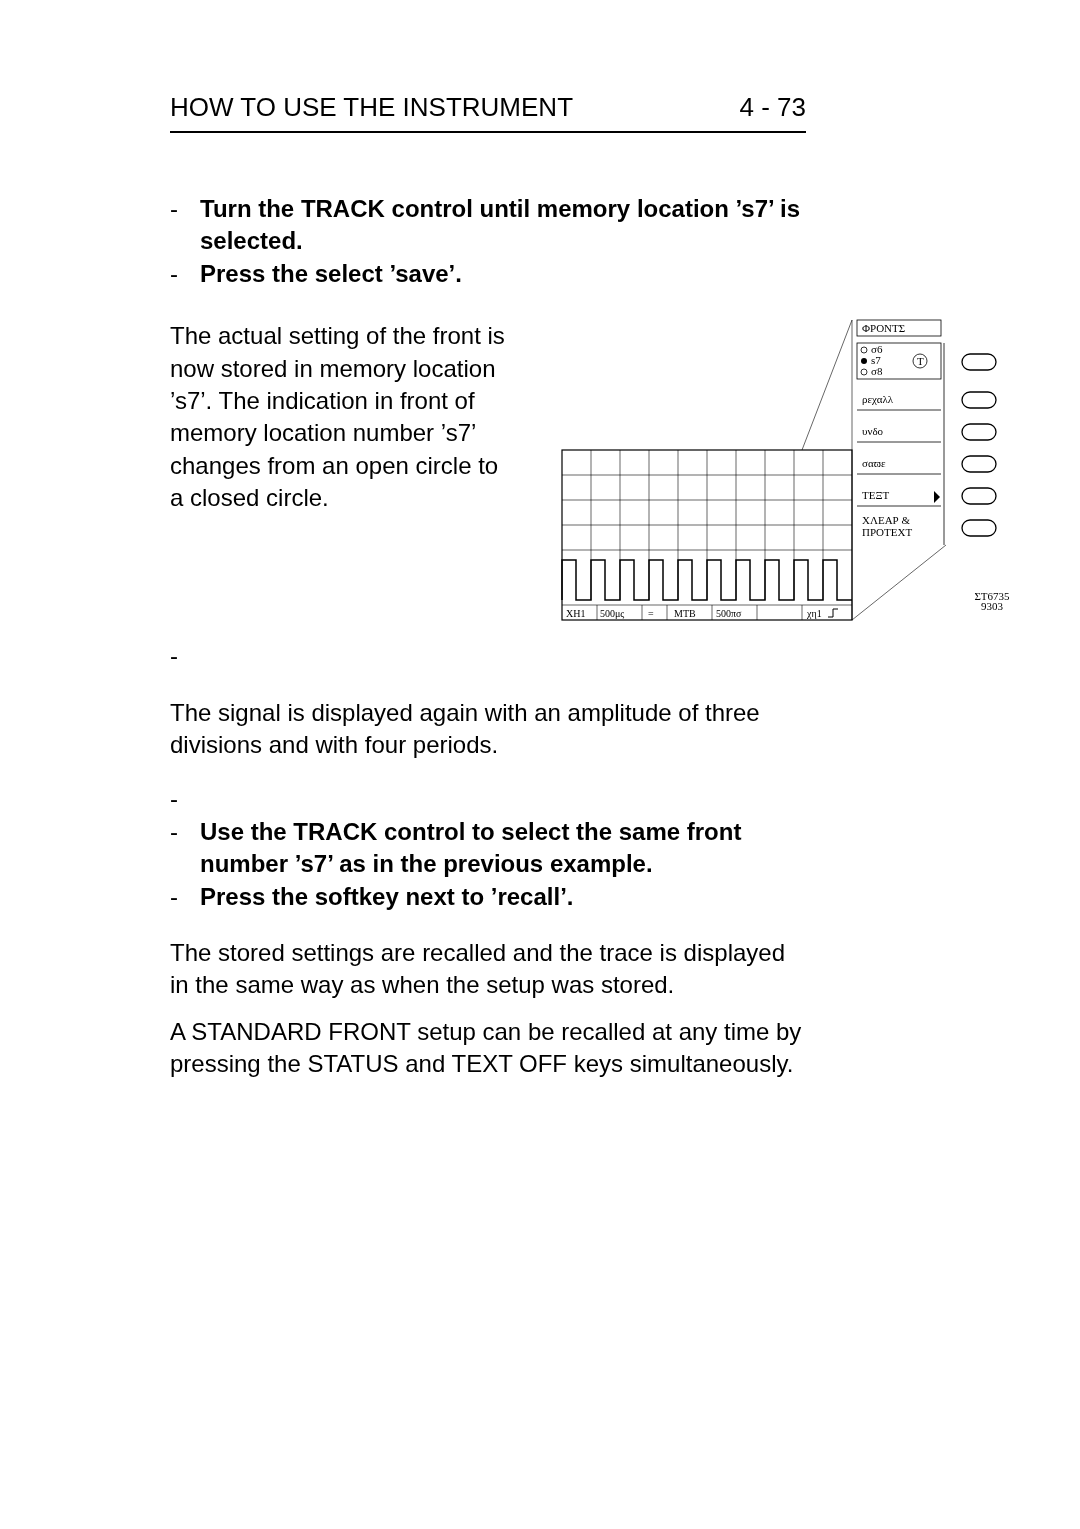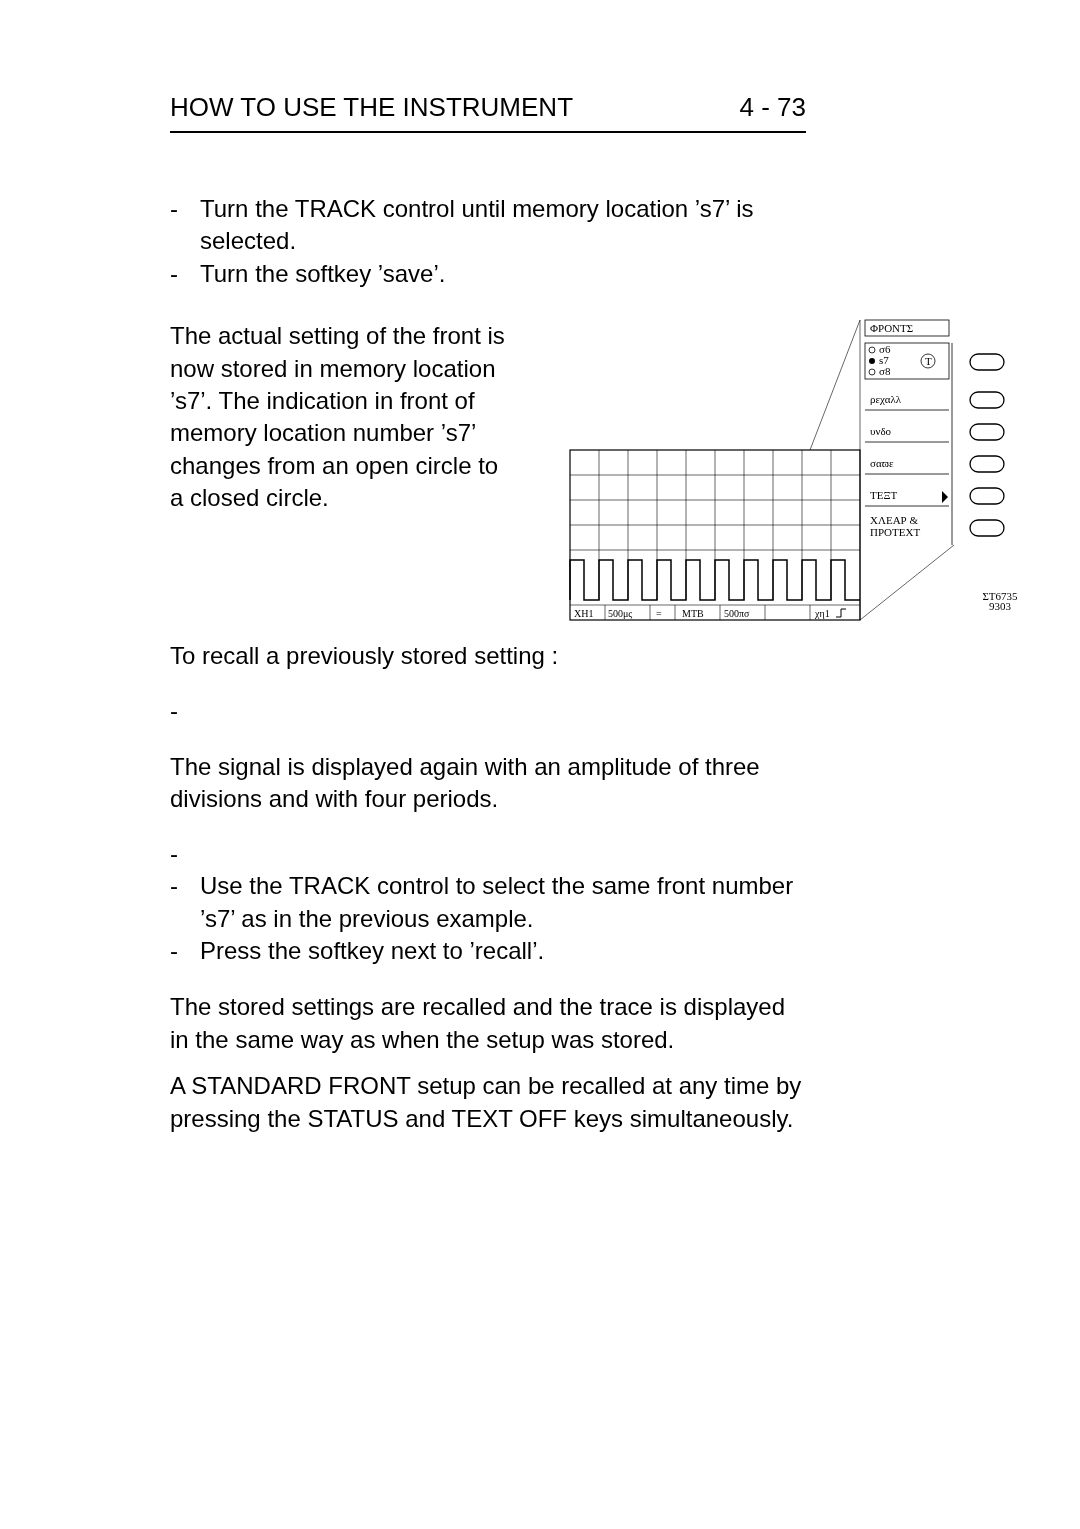--- a/index.html
+++ b/index.html
@@ -35,25 +35,25 @@
   }
   .bline {
     display: flex;
     gap: 20px;
   }
   .dash {
     width: 10px;
     flex: 0 0 auto;
   }
   .btxt {
-    font-weight: normal;
+    font-weight: bold;
   }
   .midrow {
     display: flex;
-    gap: 40px;
+    gap: 32px;
     align-items: flex-start;
     margin: 30px 0 20px;
   }
   .midrow .left {
     flex: 0 0 340px;
   }
   .midrow .right {
     flex: 1;
     position: relative;
   }
@@ -88,21 +88,21 @@
   </div>
 
 
   <div class="bullets">
     <div class="bline">
         <span class="dash">-</span>
         <span class="btxt">Turn the TRACK control until memory location ’s7’ is selected.</span>
       </div>
     <div class="bline">
         <span class="dash">-</span>
-        <span class="btxt">Turn the softkey ’save’.</span>
+        <span class="btxt">Press the select ’save’.</span>
       </div>
   </div>
 
   <div class="midrow">
     <div class="left">The actual setting of the front is now stored in memory location ’s7’. The indication in front of memory location number ’s7’ changes from an open circle to a closed circle.</div>
     <div class="right">
       <div class="diagram">
         <svg width="490" height="320" viewBox="0 0 490 320">
 
           <rect x="20" y="130" width="290" height="170" fill="none" stroke="#000" stroke-width="1.2"></rect>
@@ -192,21 +192,20 @@
             </g>
 
             <text class="stcode" x="450" y="280">ΣΤ6735</text>
             <text class="stcode" x="450" y="290">9303</text>
           </g>
         </svg>
       </div>
     </div>
   </div>
 
-  <div class="para">To recall a previously stored setting :</div>
 
   <div class="bullets">
     <div class="bline">
         <span class="dash">-</span>
       </div>
   </div>
 
   <div class="para">The signal is displayed again with an amplitude of three divisions and with four periods.</div>
 
   <div class="bullets">

